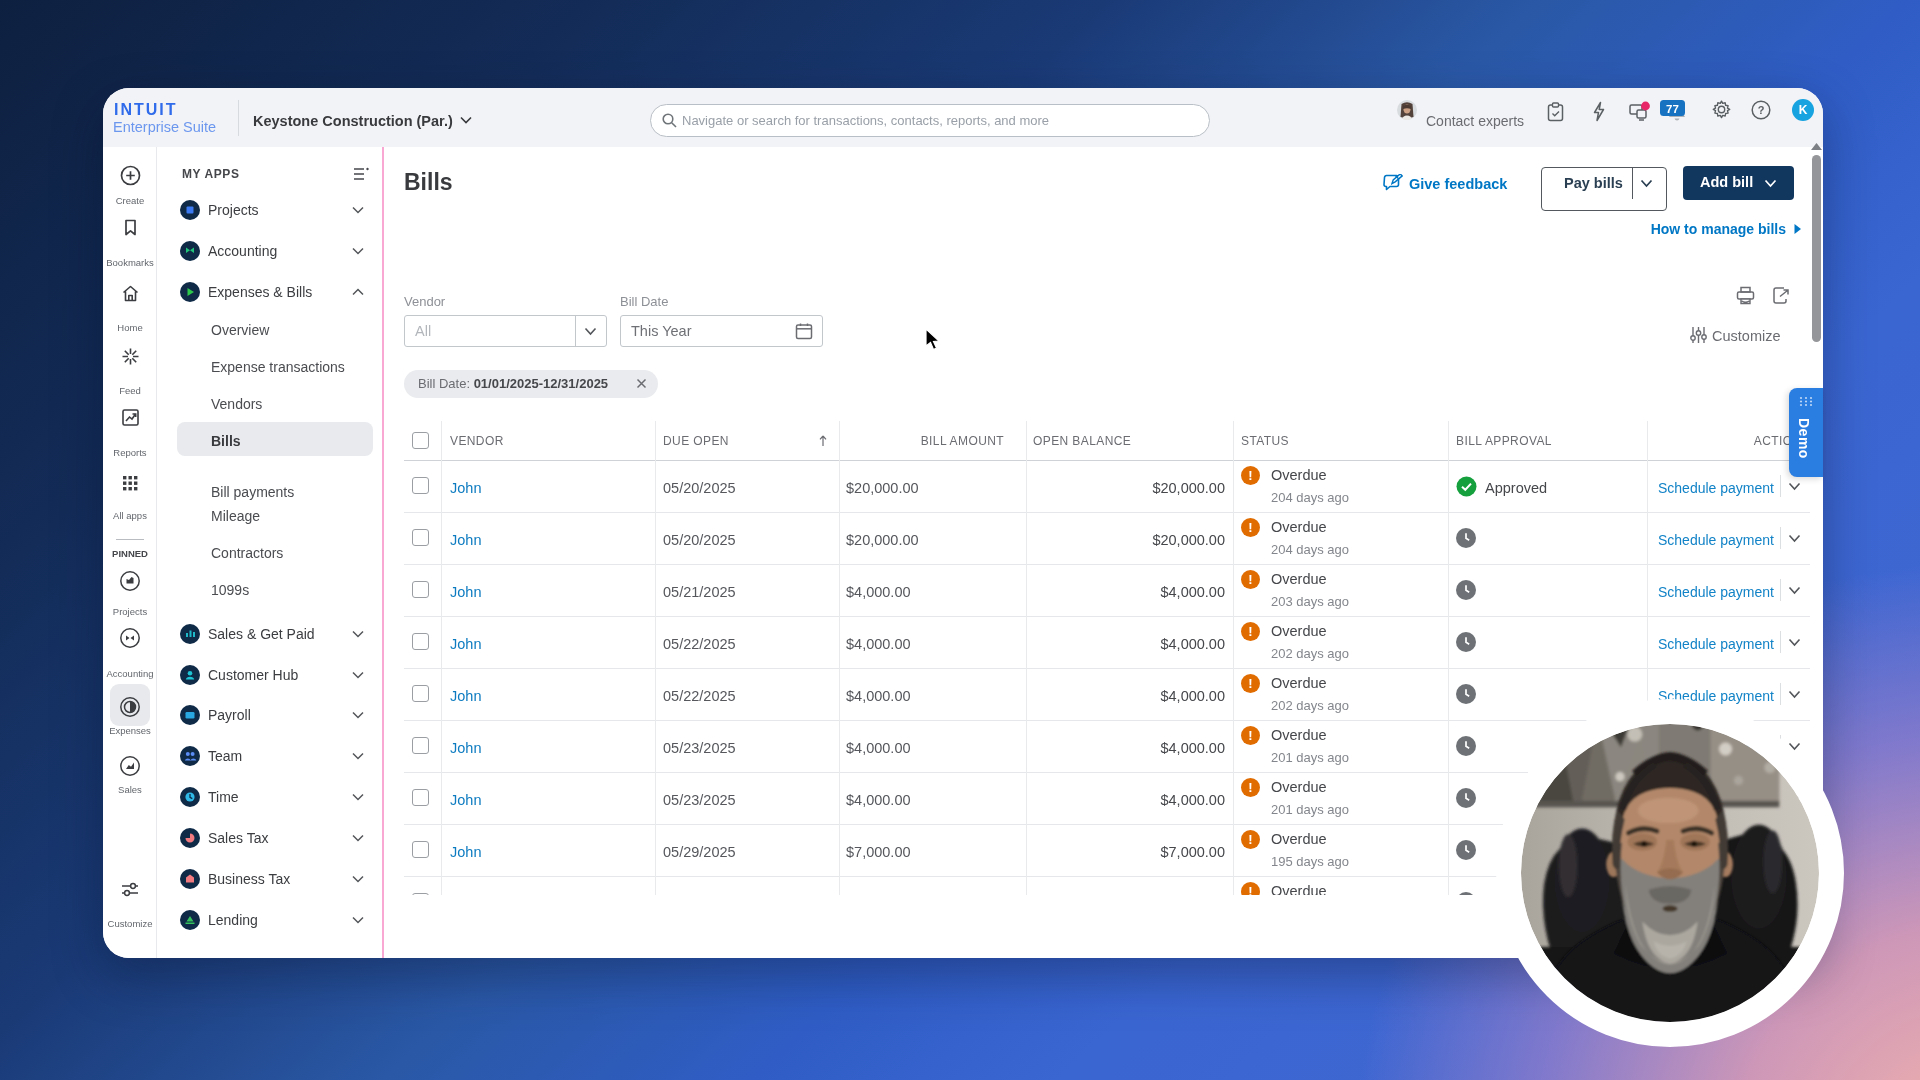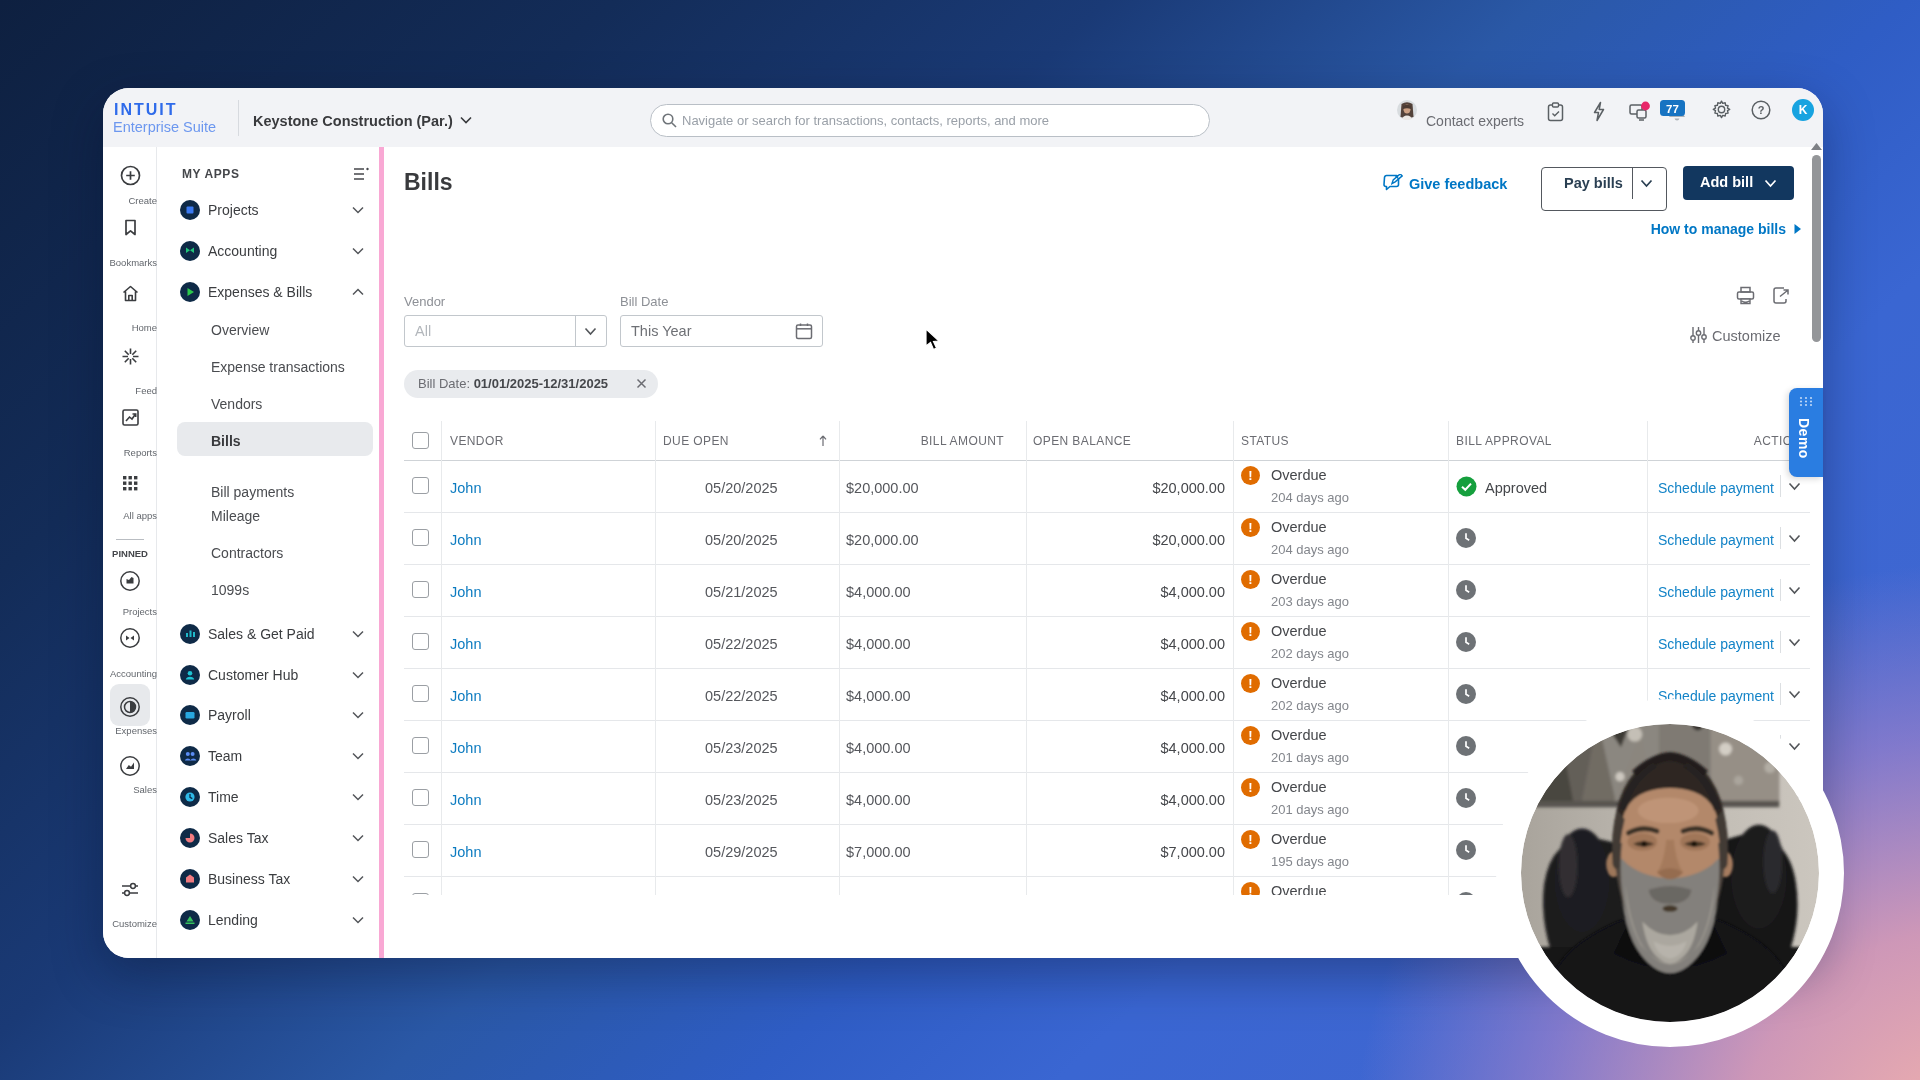--- a/index.html
+++ b/index.html
@@ -20,22 +20,22 @@
   #topbar { position:absolute; left:0; top:0; width:100%; height:74px; background:#f2f3f6; border-bottom:1px solid #e2e4e8; }
   #logo1 { position:absolute; left:11px; top:13px; font-size:16px; font-weight:bold; letter-spacing:2px; color:#2f6bea; }
   #logo2 { position:absolute; left:10px; top:31px; font-size:14.5px; color:#6c97ef; }
   .vdiv { position:absolute; width:1px; background:#d7dadf; }
   #company { position:absolute; left:150px; top:25px; font-size:14.5px; font-weight:bold; color:#393a3d; }
   #search { position:absolute; left:547px; top:16px; width:560px; height:33px; background:#fff; border:1.5px solid #b9bfc6; border-radius:17px; }
   #search .ph { position:absolute; left:31px; top:8px; font-size:13px; color:#9aa0a8; }
   #contact { position:absolute; left:1323px; top:25px; font-size:14px; color:#6b6c72; }
   #kav { position:absolute; left:1689px; top:11px; width:22px; height:22px; border-radius:50%; background:#17a3e0; color:#fff; font-size:12px; font-weight:bold; text-align:center; line-height:22px; }
   #rail { position:absolute; left:0; top:59px; width:54px; height:811px; background:#fff; border-right:1px solid #e7e9ec; }
-  .rlab { position:absolute; width:54px; text-align:right; font-size:10px; color:#62666c; }
-  #nav { position:absolute; left:54px; top:59px; width:227px; height:811px; background:#fff; border-right:5px solid #f9a8d4; }
+  .rlab { position:absolute; width:54px; text-align:center; font-size:10px; color:#62666c; }
+  #nav { position:absolute; left:54px; top:59px; width:227px; height:811px; background:#fff; border-right:2px solid #f9a8d4; }
   .navh { position:absolute; left:25px; font-size:12px; font-weight:bold; letter-spacing:0.6px; color:#45474b; }
   .nitem { position:absolute; left:51px; font-size:14px; color:#3b3d40; }
   .nsub  { position:absolute; left:54px; font-size:14px; color:#4a4c50; }
   .ncirc { position:absolute; left:23px; width:20px; height:20px; border-radius:50%; background:#0e2a47; }
   #billsel { position:absolute; left:20px; top:275px; width:196px; height:34px; background:#e8eaed; border-radius:8px; }
   #content { position:absolute; left:281px; top:59px; width:1439px; height:811px; background:#fff; }
   #h1 { position:absolute; left:20px; top:22px; font-size:23px; font-weight:bold; color:#393a3d; }
   #tabs { position:absolute; left:20px; top:72px; width:308px; height:31px; border:1px solid #75797e; border-radius:4px; display:flex; font-size:14px; font-weight:bold; color:#393a3d; overflow:hidden; }
   #tabs div { display:flex; align-items:center; justify-content:center; }
   #feedback { position:absolute; left:1025px; top:29px; font-size:14.5px; font-weight:bold; color:#0077c5; }
@@ -45,21 +45,21 @@
   .flab { position:absolute; font-size:13px; color:#8d9096; }
   .finput { position:absolute; top:168px; height:32px; border:1px solid #c2c7cc; border-radius:3px; background:#fff; font-size:14.5px; }
   #chip { position:absolute; left:20px; top:223px; width:254px; height:28px; background:#e9ebee; border-radius:14px; font-size:13px; color:#6b6c72; line-height:28px; }
   #custom { position:absolute; left:1328px; top:181px; font-size:14.5px; color:#6b6c72; }
   #tbl { position:absolute; left:0px; top:274px; width:1439px; height:474px; overflow:hidden; }
   .hcell { position:absolute; top:13px; font-size:12px; letter-spacing:0.4px; color:#6b6c72; }
   .rowb { position:absolute; left:20px; height:1px; background:#e5e7ea; width:1406px; }
   .colline { position:absolute; background:#e8eaec; width:1px; top:0px; height:478px; }
   .cb { position:absolute; left:28px; width:17px; height:17px; border:1.5px solid #9b9fa4; border-radius:3px; background:#fff; }
   .john { position:absolute; left:66px; font-size:14.5px; color:#0c7bc0; }
-  .date { position:absolute; left:279px; font-size:14.5px; color:#55575c;margin-left:42px; }
+  .date { position:absolute; left:279px; font-size:14.5px; color:#55575c; }
   .amt  { position:absolute; left:462px; font-size:14.5px; color:#55575c; }
   .bal  { position:absolute; width:160px; text-align:right; left:681px; font-size:14.5px; color:#45474b; }
   .stit { position:absolute; left:887px; font-size:14.5px; color:#45474b; }
   .stsub{ position:absolute; left:887px; font-size:13px; color:#83868c; }
   .oc   { position:absolute; left:857px; width:19px; height:19px; border-radius:50%; background:#e06c00; color:#fff; font-weight:bold; font-size:13px; text-align:center; line-height:19px; }
   .clock{ position:absolute; left:1072px; width:20px; height:20px; border-radius:50%; background:#6e7276; }
   .sched{ position:absolute; left:1274px; font-size:14px; color:#1283c7; }
   .schev{ position:absolute; left:1404px; }
   .sdiv { position:absolute; left:1396px; width:1px; height:22px; background:#dcdfe2; }
   #sbar { position:absolute; left:1709px; top:67px; width:9px; height:187px; background:#949699; border-radius:5px; }

